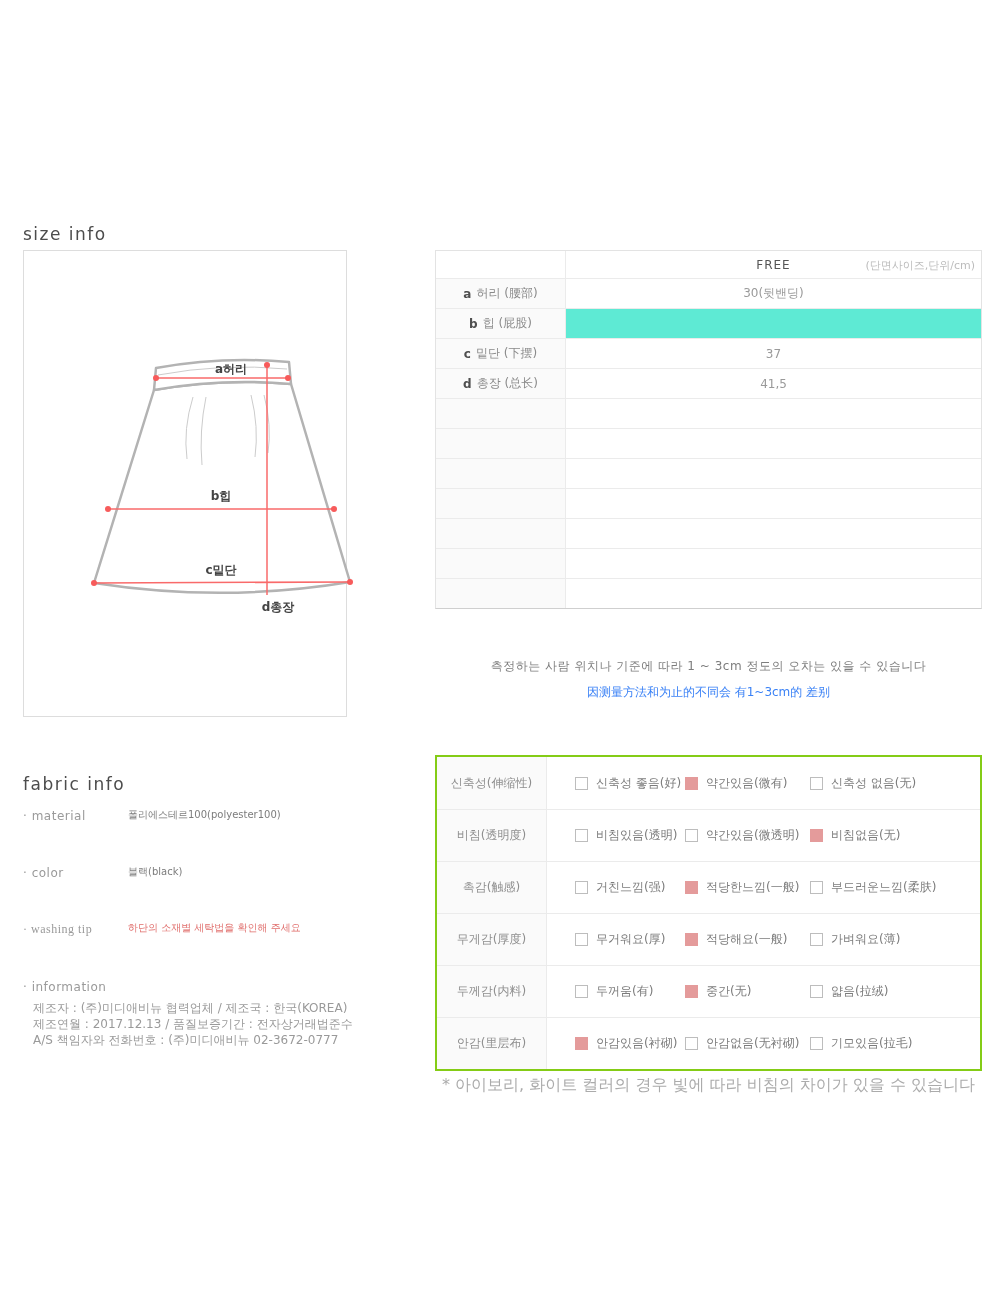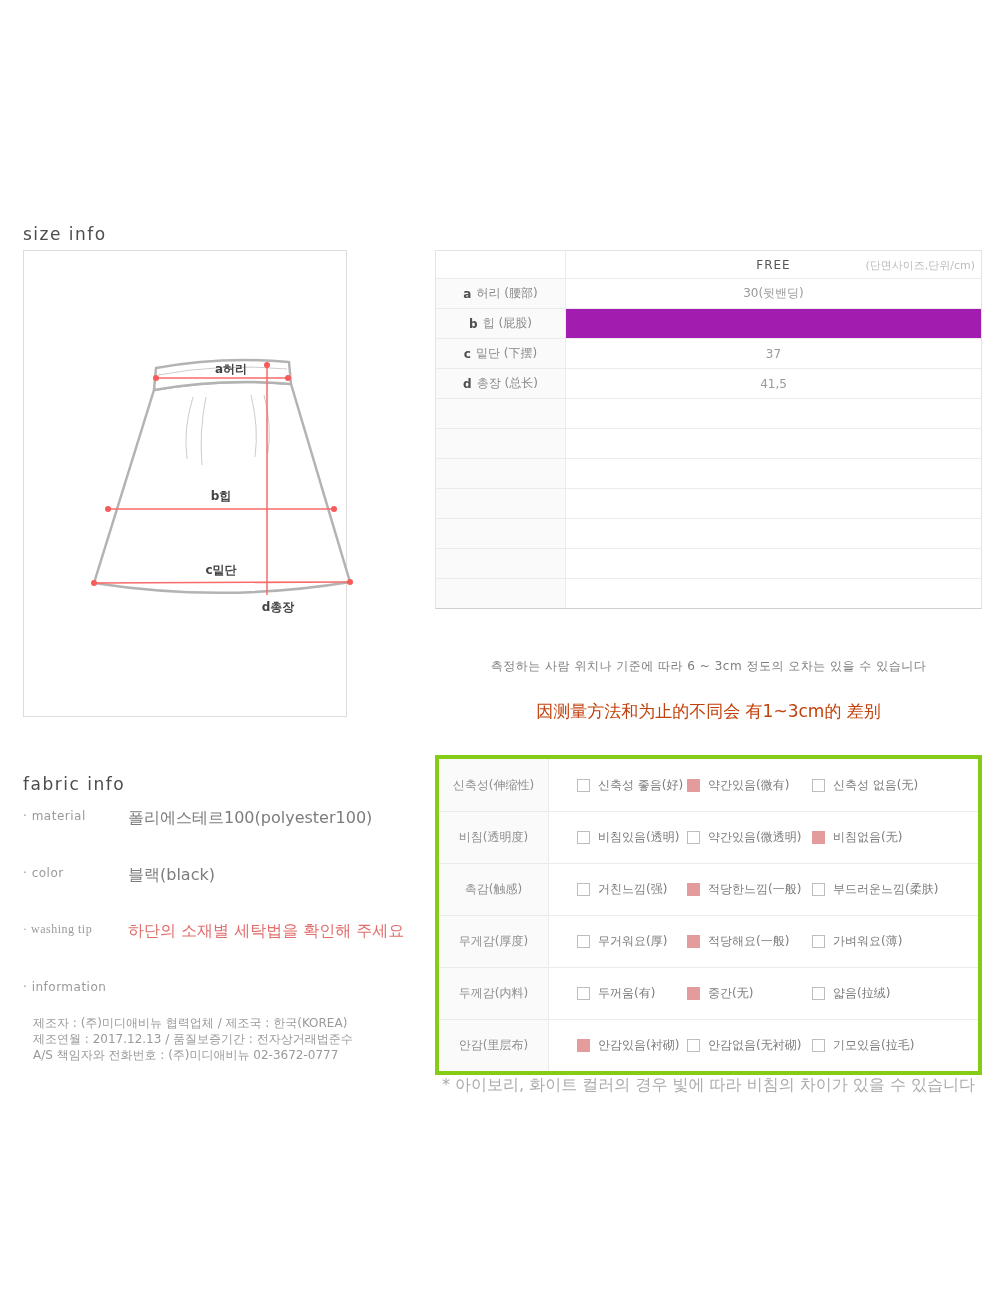--- a/index.html
+++ b/index.html
@@ -14,44 +14,44 @@
   
   .sec-title { font-size:17px; color:#4c4c4c; letter-spacing:1.5px; }
 
   
   .diagram-box { left:23px; top:250px; width:324px; height:467px; border:1px solid #ddd; background:#fff; }
   .diagram-box svg { display:block; }
   .dlabel { font-size:12px; fill:#444; }
   .dletter { font-weight:bold; }
 
   
-  .stable { left:435px; top:250px; width:547px; border:1px solid #e3e3e3; border-bottom-color:#cfcfcf; background:#a21caf; font-size:12px; }
+  .stable { left:435px; top:250px; width:547px; border:1px solid #e3e3e3; border-bottom-color:#cfcfcf; background:#5eead4; font-size:12px; }
   .srow { display:flex; height:30px; border-top:1px solid #ebebeb; }
   .srow.header { height:27px; border-top:none; }
   .scell-label { width:130px; border-right:1px solid #ebebeb; background:#fafafa;
                  display:flex; align-items:center; justify-content:center; gap:5px; color:#8a8a8a; }
   .srow.header .scell-label { background:#fff; }
   .scell-value { flex:1; position:relative; display:flex; align-items:center; justify-content:center; color:#9a9a9a; background:#fff; }
   .sletter { font-weight:bold; color:#4f4f4f; }
   .free-label { color:#555; letter-spacing:1px; }
   .unit-note { position:absolute; right:6px; top:50%; transform:translateY(-50%); color:#bcbcbc; font-size:11px; }
 
   
   .size-note { left:435px; top:658px; width:547px; text-align:center; }
   .size-note .ko { font-size:12px; color:#7d7d7d; letter-spacing:0.5px; }
-  .size-note .cn { font-size:17px; color:#c2410c; margin-top:25px; }
+  .size-note .cn { font-size:12px; color:#3b82f6; margin-top:9px; }
 
   
   .fab-label { font-size:12px; color:#9a9a9a; letter-spacing:0.5px; }
-  .fab-value { font-size:16px; color:#7c7c7c; }
+  .fab-value { font-size:10px; color:#7c7c7c; }
   .fab-value.pink { color:#e06e6c; }
-  .info-lines { font-size:12px; color:#9a9a9a; line-height:16px;margin-top:15px; }
-
-  
-  .ftable { left:435px; top:755px; width:547px; border:4px solid #84cc16; background:#fff; }
+  .info-lines { font-size:12px; color:#9a9a9a; line-height:16px; }
+
+  
+  .ftable { left:435px; top:755px; width:547px; border:2px solid #84cc16; background:#fff; }
   .frow { display:flex; height:52px; border-top:1px solid #ebebeb; }
   .frow:first-child { border-top:none; }
   .flabel { width:110px; border-right:1px solid #ebebeb; background:#fafafa;
             display:flex; align-items:center; justify-content:center; font-size:12px; color:#8e8e8e; }
   .fopts { flex:1; display:flex; align-items:center; padding-left:28px; }
   .fopt { display:flex; align-items:center; gap:8px; }
   .fopt:nth-child(1){ width:110px; }
   .fopt:nth-child(2){ width:125px; }
   .fopt:nth-child(3){ flex:1; }
   .cb { width:13px; height:13px; border:1px solid #bdbdbd; background:#fff; flex:0 0 auto; }
@@ -164,21 +164,21 @@
       <div class="scell-label"></div>
       <div class="scell-value"></div>
     </div>
   <div class="srow">
       <div class="scell-label"></div>
       <div class="scell-value"></div>
     </div>
 </div>
 
 <div class="abs size-note">
-  <div class="ko">측정하는 사람 위치나 기준에 따라 6 ~ 3cm 정도의 오차는 있을 수 있습니다</div>
+  <div class="ko">측정하는 사람 위치나 기준에 따라 1 ~ 3cm 정도의 오차는 있을 수 있습니다</div>
   <div class="cn">因测量方法和为止的不同会 有1~3cm的 差别</div>
 </div>
 
 <div class="abs sec-title" style="left:23px; top:774px;">fabric info</div>
 
 <div class="abs fab-label" style="left:23px; top:809px;">· material</div>
 <div class="abs fab-value" style="left:128px; top:808px;">폴리에스테르100(polyester100)</div>
 
 <div class="abs fab-label" style="left:23px; top:866px;">· color</div>
 <div class="abs fab-value" style="left:128px; top:865px;">블랙(black)</div>

